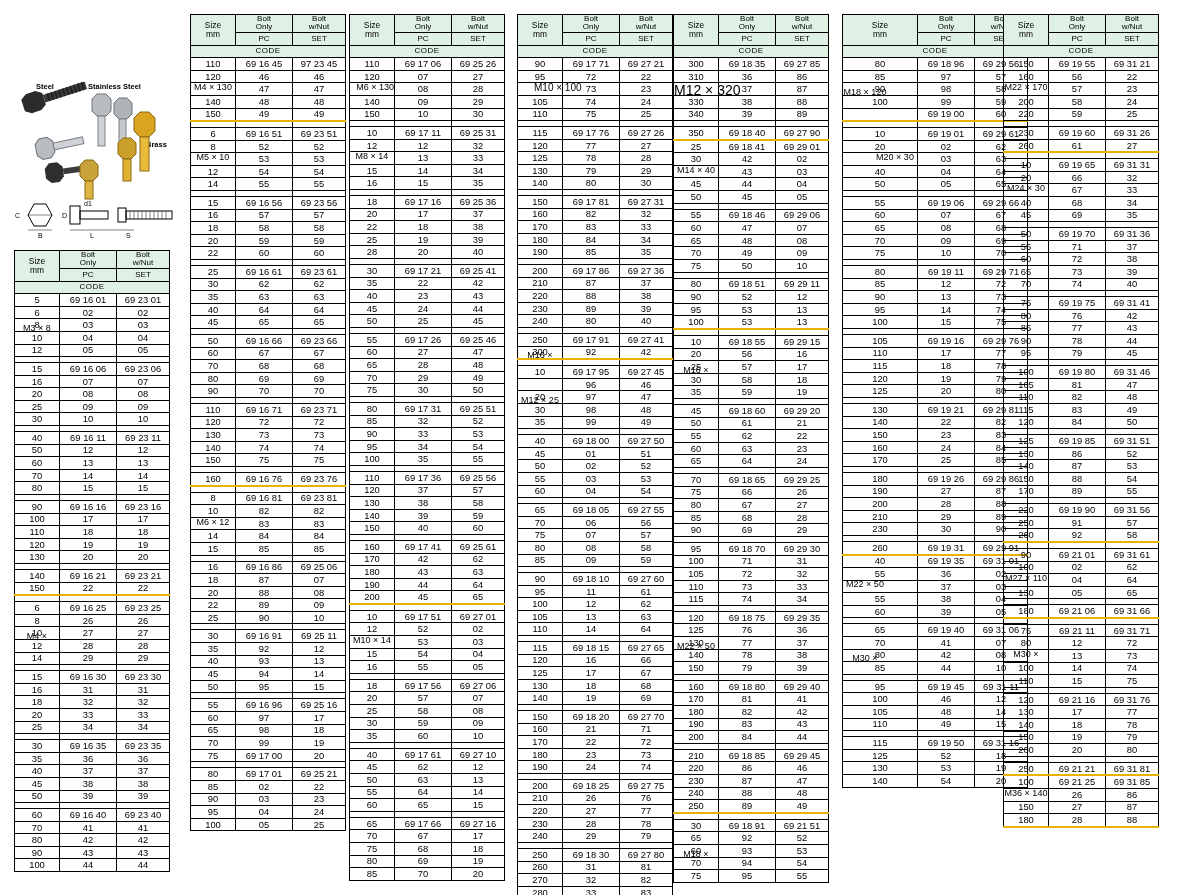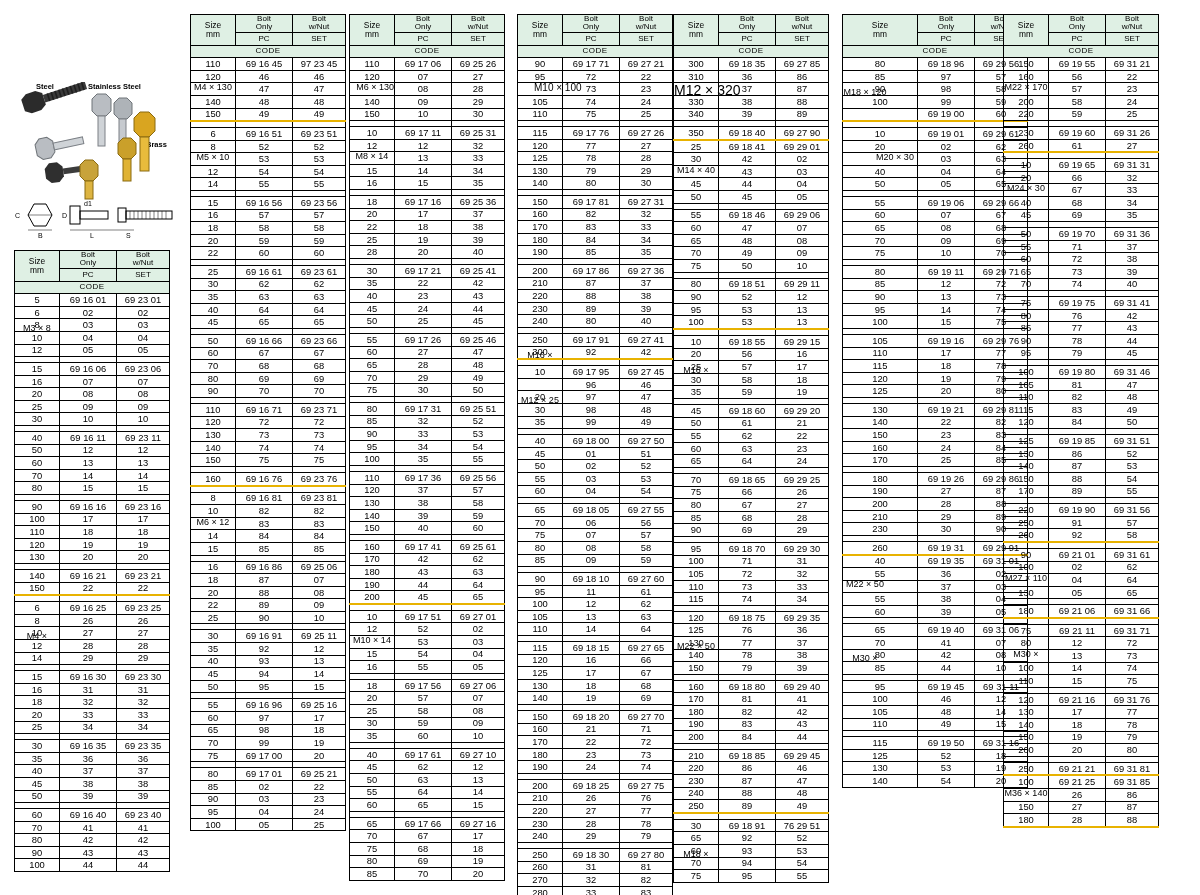--- a/index.html
+++ b/index.html
@@ -1898,21 +1898,21 @@
               <td class="c2 hl">49</td>
             </tr>
             <tr class="sep">
               <td></td>
               <td></td>
               <td></td>
             </tr>
             <tr>
               <td class="sz sizecell">30</td>
               <td class="c1">69 18 91</td>
-              <td class="c2">76 29 51</td>
+              <td class="c2">69 21 51</td>
             </tr>
             <tr>
               <td class="sz sizecell">65</td>
               <td class="c1">92</td>
               <td class="c2">52</td>
             </tr>
             <tr>
               <td class="sz sizecell" style="position: relative;">60<div style="position: relative; height: 0px;">
                   <span style="position: absolute; left: 0px; width: 44px; text-align: center; font-size: 9px; white-space: nowrap; top: -6px;">M18 ×</span>
                 </div></td>

